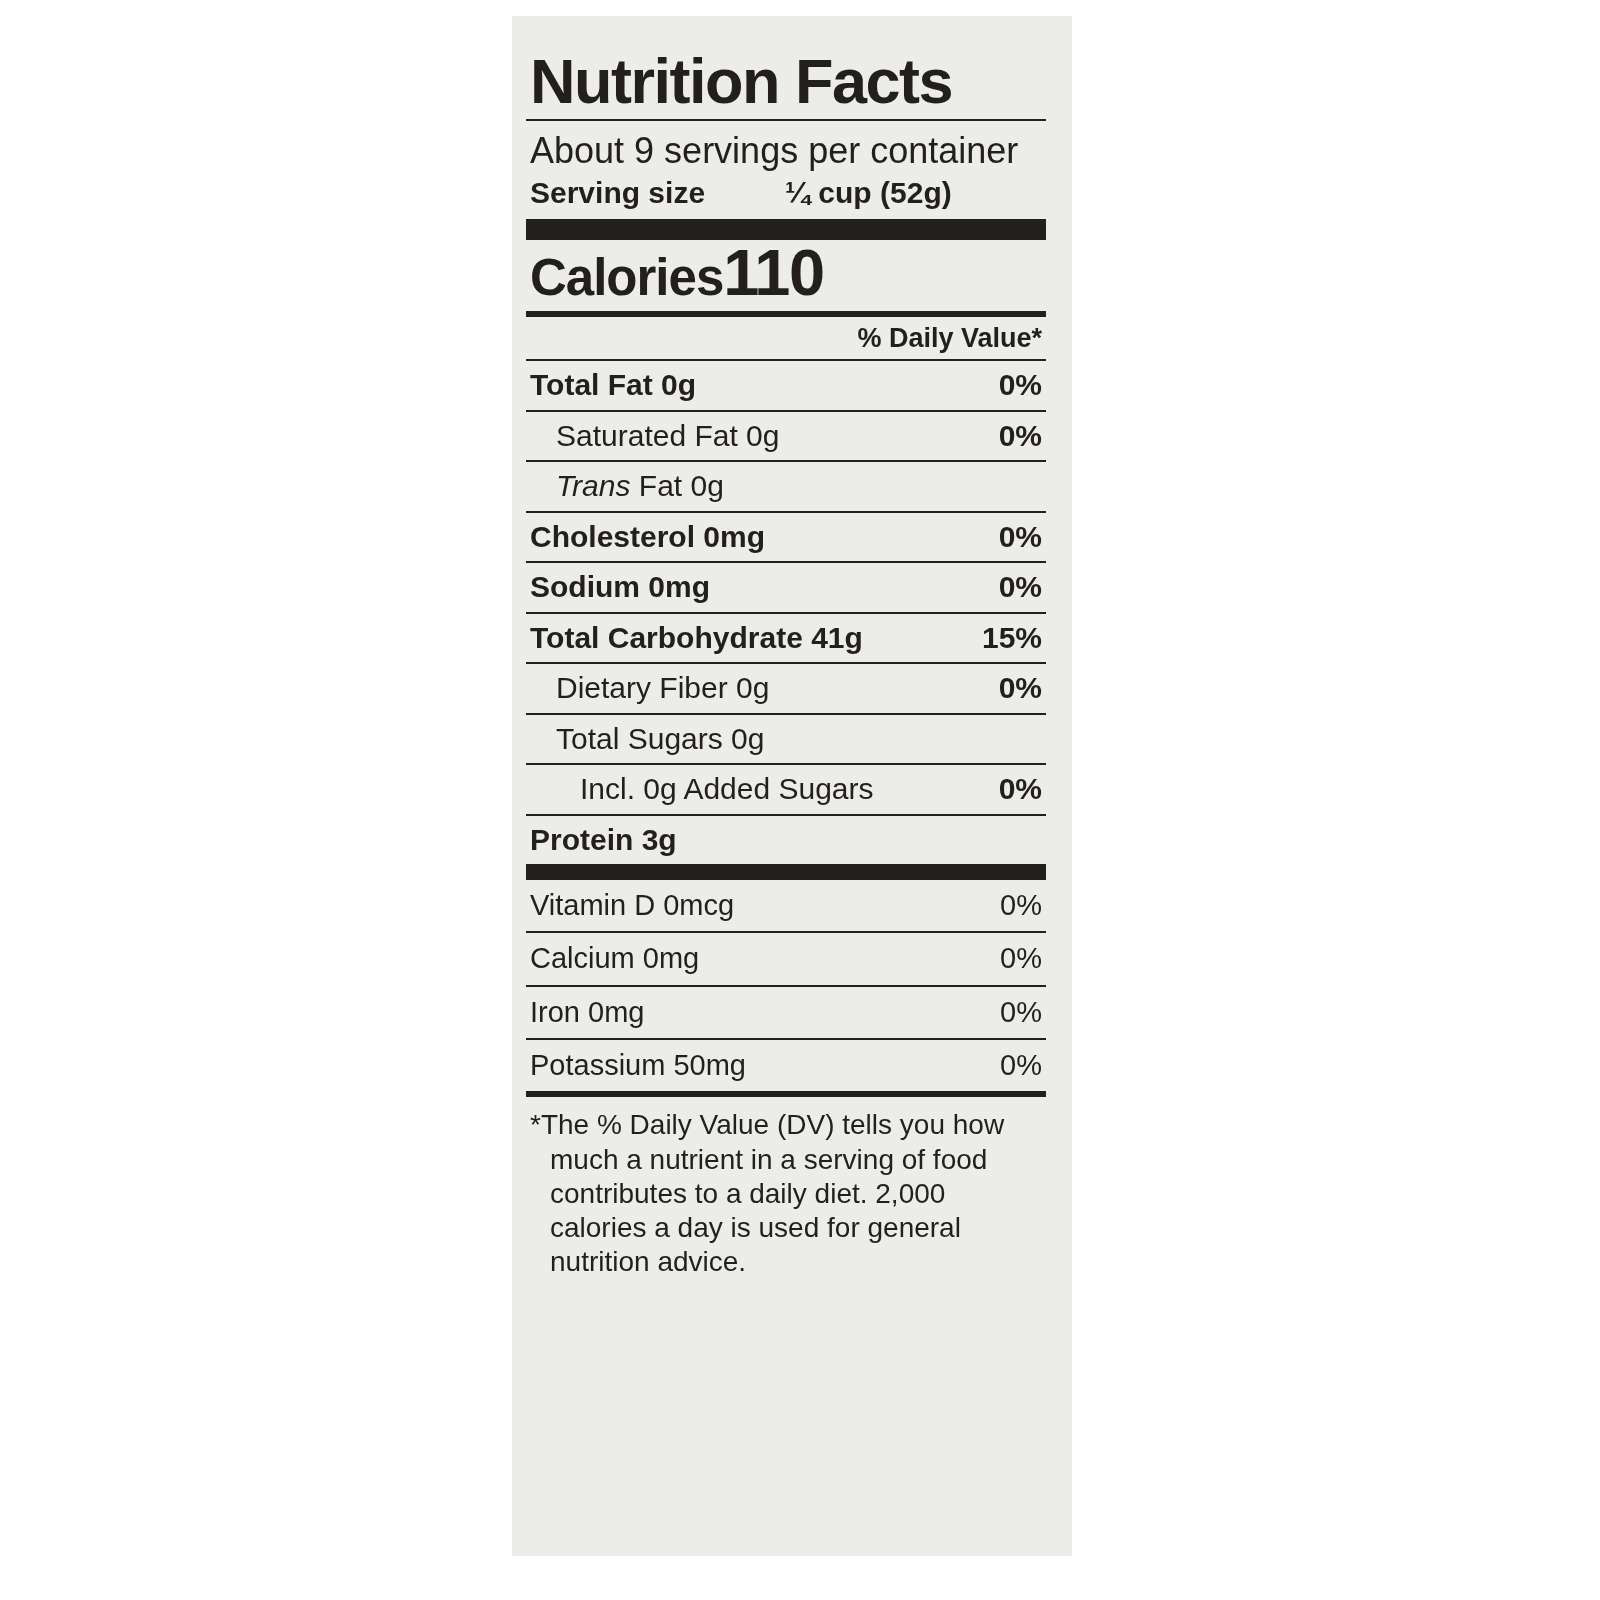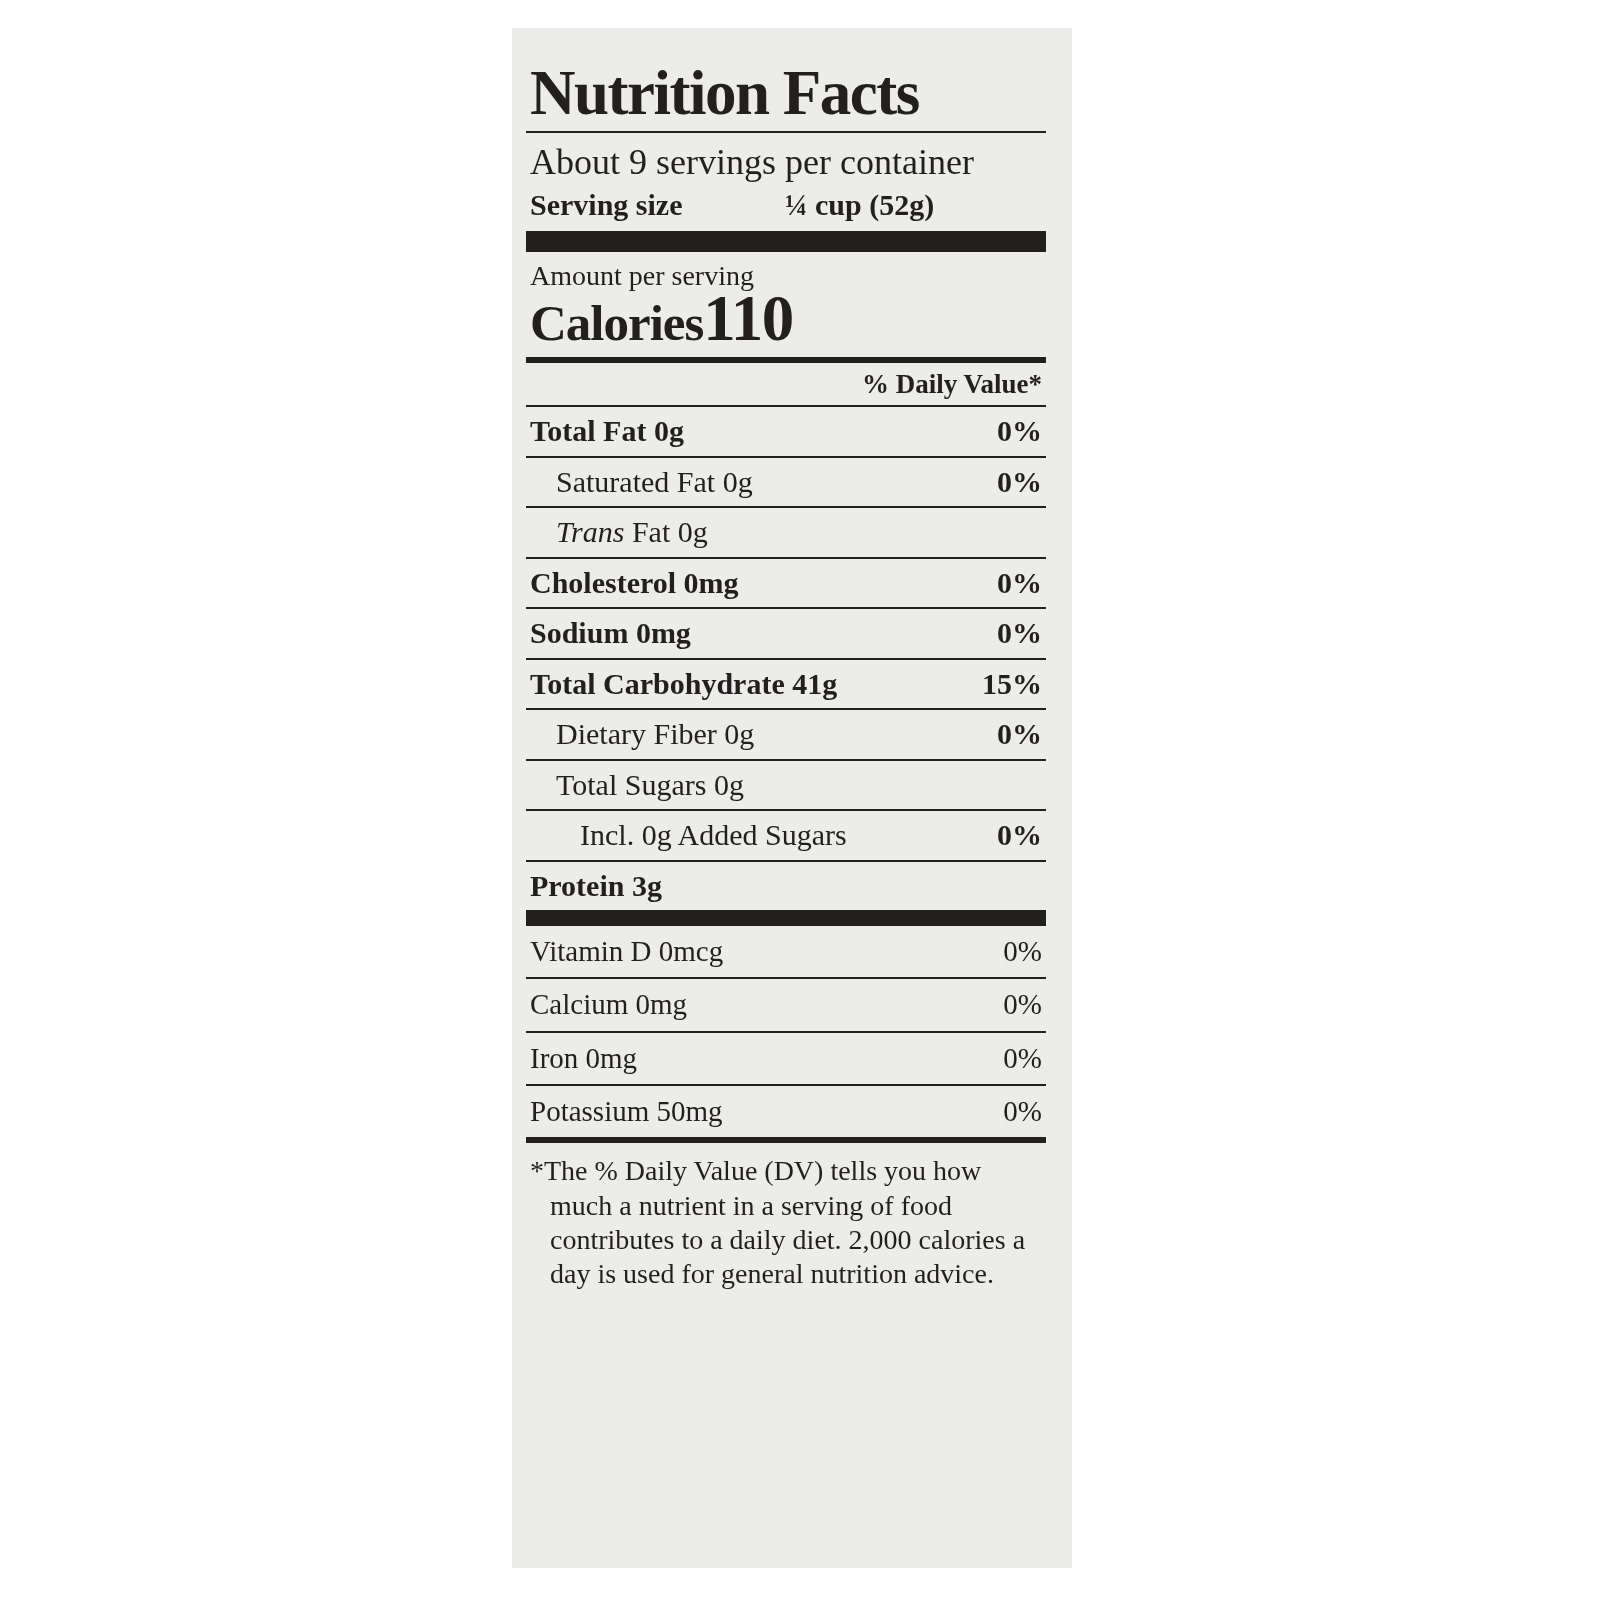--- a/index.html
+++ b/index.html
@@ -12,27 +12,26 @@
     height: 1600px;
     font-family: "Liberation Sans", sans-serif;
     color: #231f1e;
     position: relative;
     overflow: hidden;
   }
 
   .label-panel {
     position: absolute;
     left: 512px;
-    top: 28px;
+    top: 16px;
     width: 560px;
     height: 1540px;
     background: #ececeb;
     box-sizing: border-box;
     padding: 0;
-    font-family: Liberation Serif, serif;
   }
 
   .inner {
     position: absolute;
     left: 14px;
     top: 34px;
     width: 520px;
   }
 
   .title {
@@ -147,21 +146,20 @@
 
     <div class="servings">About 9 servings per container</div>
 
     <div class="serving-size-row">
       <span class="ss-label">Serving size</span>
       <span>¼ cup (52g)</span>
     </div>
 
     <div class="rule-thick"></div>
 
-    <div class="amount-per">Amount per serving</div>
 
     <div class="calories-row">
       <span class="calories-word">Calories</span>
       <span class="calories-num">110</span>
     </div>
 
     <div class="rule-med"></div>
 
     <div class="dv-header">% Daily Value*</div>
 

